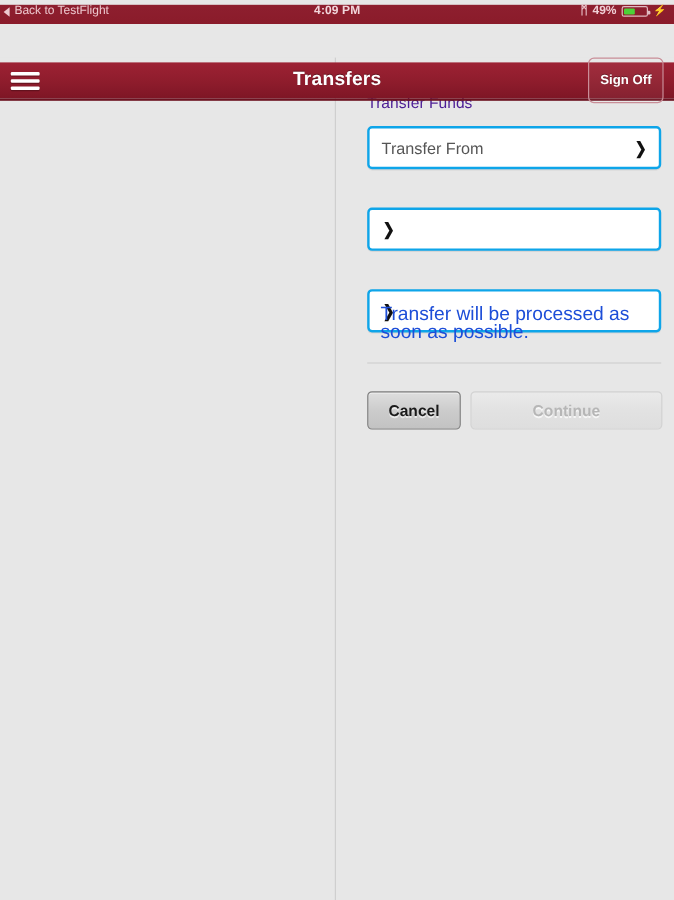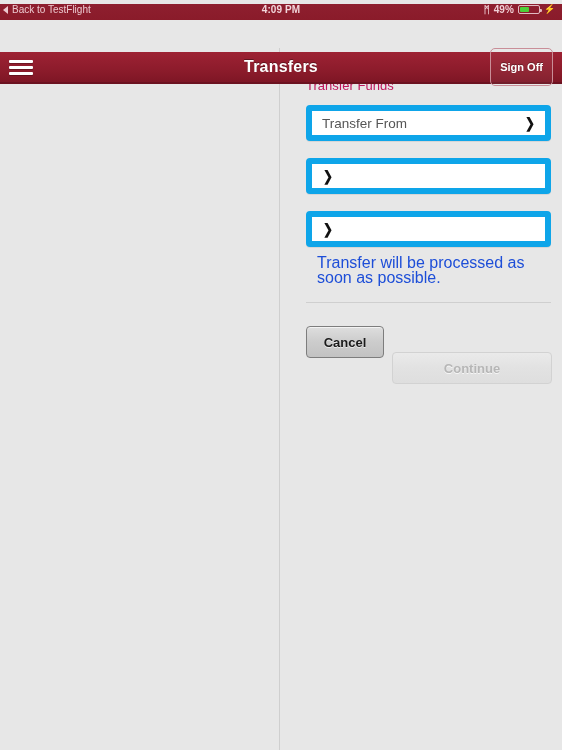--- a/index.html
+++ b/index.html
@@ -171,39 +171,39 @@
     width: 281px;
     height: 702px;
     background: #e7e7e7;
   }
 
   .section-title {
     position: absolute;
     left: 25px;
     top: 30px;
     font-size: 13px;
-    color: #be185d;
+    color: #4c1d95;
   }
 
   .form-rows {
     position: absolute;
     left: 25px;
     top: 57px;
     width: 245px;
   }
   .form-row {
     height: 36px;
     background: #ffffff;
-    border: 6px solid #0ea5e9;
+    border: 2px solid #0ea5e9;
     border-radius: 4px;
     box-sizing: border-box;
     display: flex;
     align-items: center;
     padding: 0 9px 0 10px;
-    margin-bottom: 17px;
+    margin-bottom: 32px;
     box-shadow: 0 1px 0 rgba(0,0,0,.07);
     cursor: pointer;
   }
   .form-row-label {
     font-size: 13.5px;
     color: #555555;
     flex: 1 1 auto;
   }
   .chevron {
     font-size: 14px;
@@ -259,21 +259,20 @@
     box-shadow: inset 0 1px 0 rgba(255,255,255,.65);
     cursor: pointer;
   }
   .btn-continue {
     flex: 1 1 auto;
     background: linear-gradient(to bottom, #eaeaea 0%, #e2e2e2 50%, #dedede 100%);
     border: 1px solid #d2d2d2;
     color: #b6b6b6;
     text-shadow: 0 1px 0 rgba(255,255,255,.7);
     cursor: default;
-    margin-top: 26px;
   }
 </style>
 </head>
 <body>
 
 <div class="status-bar">
   <div class="status-left">
     <span class="back-caret"></span>
     <span>Back to TestFlight</span>
   </div>

